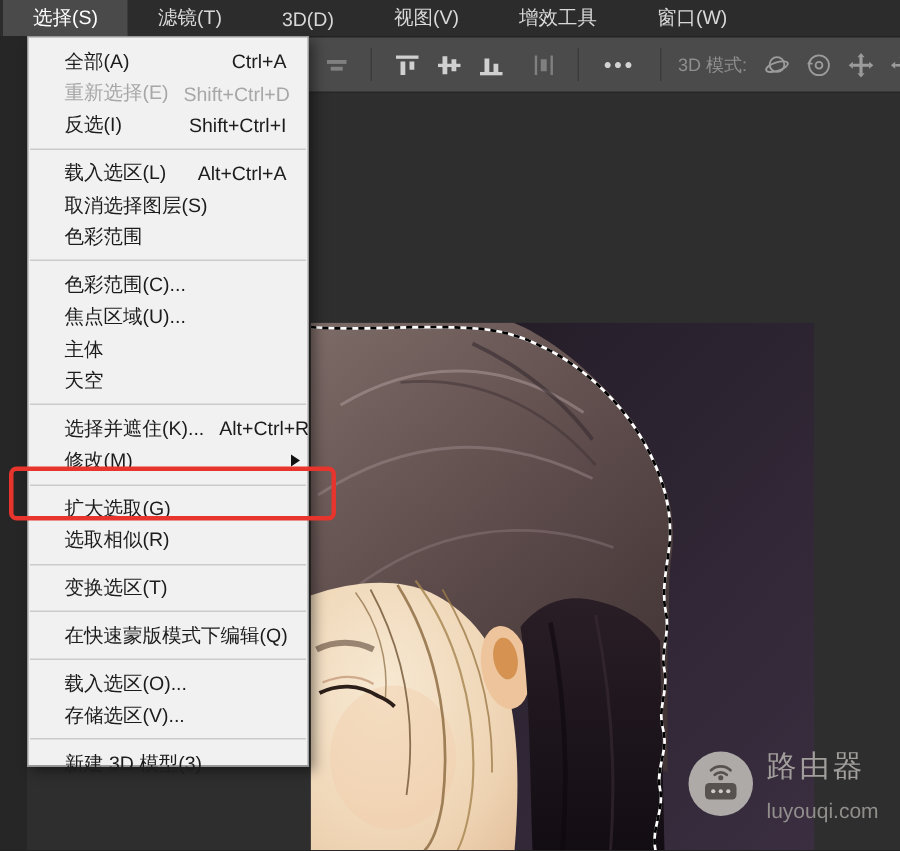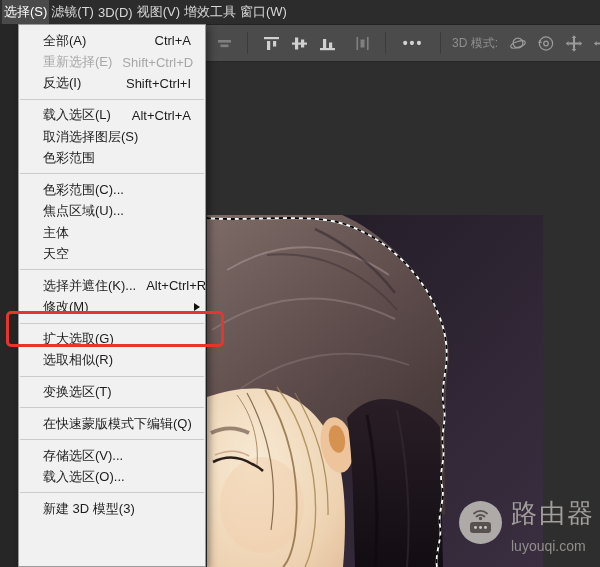--- a/index.html
+++ b/index.html
@@ -3,21 +3,21 @@
 <meta charset="utf-8">
 <style>
   html,body{margin:0;padding:0;background:#1b1b1b;}
   #app{position:relative;width:600px;height:567px;overflow:hidden;
        font-family:"Liberation Sans","DejaVu Sans",sans-serif;
        background:#2e2e2e;user-select:none;}
 
   
   .menubar{position:absolute;left:0;top:0;width:600px;height:24px;background:#2c2c2c;
            display:flex;align-items:stretch;padding-left:2px;z-index:30;}
-  .mb-item{display:flex;align-items:center;padding:0 2px;font-size:13px;color:#d8d8d8;cursor:default;}
+  .mb-item{display:flex;align-items:center;padding:0 20px;font-size:13px;color:#d8d8d8;cursor:default;}
   .mb-item.selected{background:#4a4a4a;color:#ffffff;}
 
   
   .optionsbar{position:absolute;left:0;top:24px;width:600px;height:38px;background:#4b4b4b;
               border-top:1px solid #232323;border-bottom:1px solid #272727;
               display:flex;align-items:center;z-index:5;box-sizing:border-box;overflow:hidden;}
   .ob-pad{width:210px;flex:0 0 auto;}
   .ob-sep{width:1px;height:22px;background:#3c3c3c;margin:0 9px;flex:0 0 auto;}
   .ob-icon{width:18px;height:18px;margin:0 5px;flex:0 0 auto;display:flex;align-items:center;justify-content:center;}
   .ob-label{font-size:12px;color:#8f8f8f;margin:0 6px 0 2px;white-space:nowrap;text-align:right;}
@@ -25,25 +25,25 @@
 
   
   .left-strip{position:absolute;left:0;top:24px;width:18px;height:543px;background:#262626;z-index:6;}
   .photo{position:absolute;left:207px;top:215px;width:336px;height:352px;z-index:8;overflow:hidden;}
 
   
   .watermark{position:absolute;left:459px;top:501px;display:flex;align-items:flex-start;z-index:12;}
   .wm-circle{width:43px;height:43px;border-radius:50%;background:rgba(184,181,178,0.92);
              display:flex;align-items:center;justify-content:center;flex:0 0 auto;}
   .wm-text{margin-left:9px;line-height:1;}
-  .wm-title{font-size:26px;color:rgba(168,164,161,0.95);letter-spacing:2px;font-family:Liberation Serif, serif;}
+  .wm-title{font-size:20px;color:rgba(168,164,161,0.95);letter-spacing:2px;font-family:Liberation Serif, serif;}
   .wm-url{font-size:14px;color:rgba(150,147,144,0.95);margin-top:12px;}
 
   
-  .menu{position:absolute;left:18px;top:24px;width:188px;height:543px;background:#f1f1f1;
+  .menu{position:absolute;left:18px;top:24px;width:188px;height:487px;background:#f1f1f1;
         border:1px solid #9a9a9a;box-sizing:border-box;padding-top:5px;z-index:20;
         box-shadow:3px 3px 8px rgba(0,0,0,0.45);}
   .menu-item{height:21.4px;display:flex;align-items:center;padding:0 14px 0 24px;
              font-size:13px;color:#1c1c1c;position:relative;cursor:default;white-space:nowrap;}
   .menu-item .mi-shortcut{margin-left:auto;padding-left:10px;}
   .menu-item.disabled{color:#a7a7a7;}
   .menu-sep{height:1px;background:#cbcbcb;margin:4.7px 1px;}
   .mi-arrow{position:absolute;right:5px;top:50%;margin-top:-4.5px;width:0;height:0;
             border-top:4.5px solid transparent;border-bottom:4.5px solid transparent;
             border-left:6px solid #111;}
@@ -298,25 +298,25 @@
       <div class="menu-sep"></div>
       <div class="menu-item">
         <span class="mi-label">变换选区(T)</span>
       </div>
       <div class="menu-sep"></div>
       <div class="menu-item">
         <span class="mi-label">在快速蒙版模式下编辑(Q)</span>
       </div>
       <div class="menu-sep"></div>
       <div class="menu-item">
+        <span class="mi-label">载入选区(O)...</span>
+      </div>
+      <div class="menu-item">
         <span class="mi-label">存储选区(V)...</span>
       </div>
-      <div class="menu-item">
-        <span class="mi-label">载入选区(O)...</span>
-      </div>
       <div class="menu-sep"></div>
       <div class="menu-item">
         <span class="mi-label">新建 3D 模型(3)</span>
       </div>
     </div>
 
   <div class="red-box"></div>
 
 </div>
 

